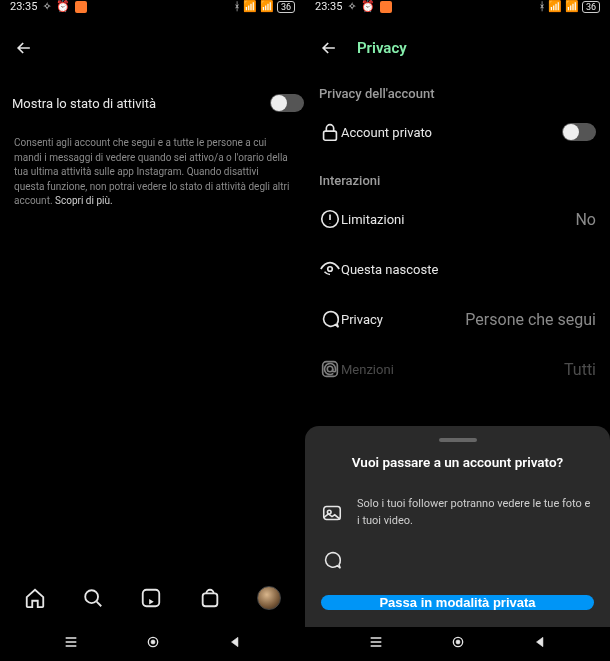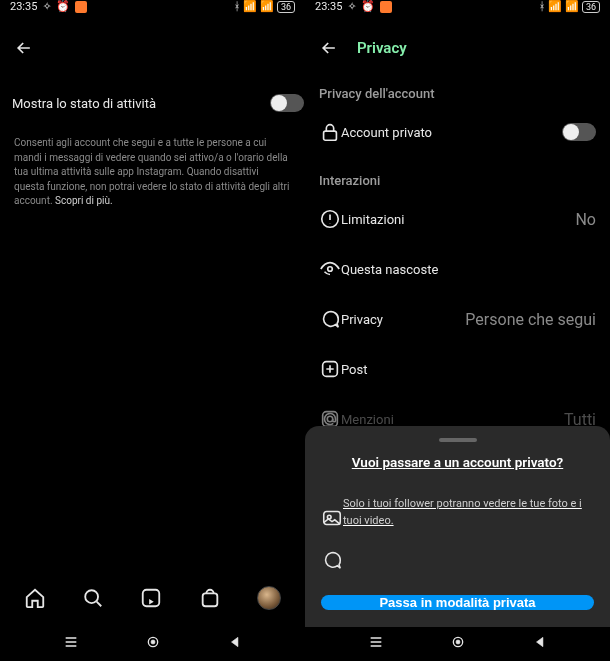--- a/index.html
+++ b/index.html
@@ -87,27 +87,26 @@
     border:1px solid #444;
   }
   
   .sheet {
     position:absolute;
     left:0; right:0; bottom:34px;
     background:#2a2a2a;
     border-top-left-radius:14px;
     border-top-right-radius:14px;
     padding:12px 16px 16px 16px;
-    text-decoration:underline;
   }
   .sheet-handle {
     width:38px; height:4px; background:#666; border-radius:3px; margin:0 auto 12px auto;
   }
   .sheet-title { font-size:13.5px; font-weight:600; text-align:center; margin-bottom:16px;}
-  .sheet-row { display:flex; padding:10px 0; align-items:flex-end;}
+  .sheet-row { display:flex; gap:14px; padding:10px 0; align-items:center;}
   .sheet-text { font-size:11px; color:#cfcfcf; line-height:1.5; flex:1;}
   .sheet-btn {
     margin-top:14px;
     background:#0095f6;
     color:#fff;
     border:none;
     width:100%;
     border-radius:8px;
     font-size:13px;
     font-weight:600;
@@ -249,30 +248,20 @@
   <div class="list-item">
     <div class="list-left">
       <svg class="icon" viewBox="0 0 24 24" fill="none" stroke-width="1.8" stroke="#bbb">
           <path d="M21 12a8 8 0 10-3 6.2L21 21l-1.3-3.9A7.9 7.9 0 0021 12z"></path>
         </svg>
       <span class="row-label">Privacy</span>
     </div>
     <span class="row-value">Persone che segui</span>
   </div>
 
-  <div class="list-item">
-    <div class="list-left">
-      <svg class="icon" viewBox="0 0 24 24" fill="none" stroke-width="1.8" stroke="#bbb">
-          <rect x="4" y="4" width="16" height="16" rx="4"></rect>
-          <path d="M12 8v8M8 12h8"></path>
-        </svg>
-      <span class="row-label">Post</span>
-    </div>
-    <span class="row-value"></span>
-  </div>
 
   <div class="list-item faded-item" style="opacity:0.55;">
     <div class="list-left">
       <svg class="icon" viewBox="0 0 24 24" fill="none" stroke-width="1.8" stroke="#888">
           <rect x="4" y="4" width="16" height="16" rx="4"></rect>
           <circle cx="12" cy="12" r="3"></circle>
           <path d="M15 12v1.5a1.5 1.5 0 003 0V12a6 6 0 10-2.4 4.8"></path>
         </svg>
       <span class="row-label">Menzioni</span>
     </div>

